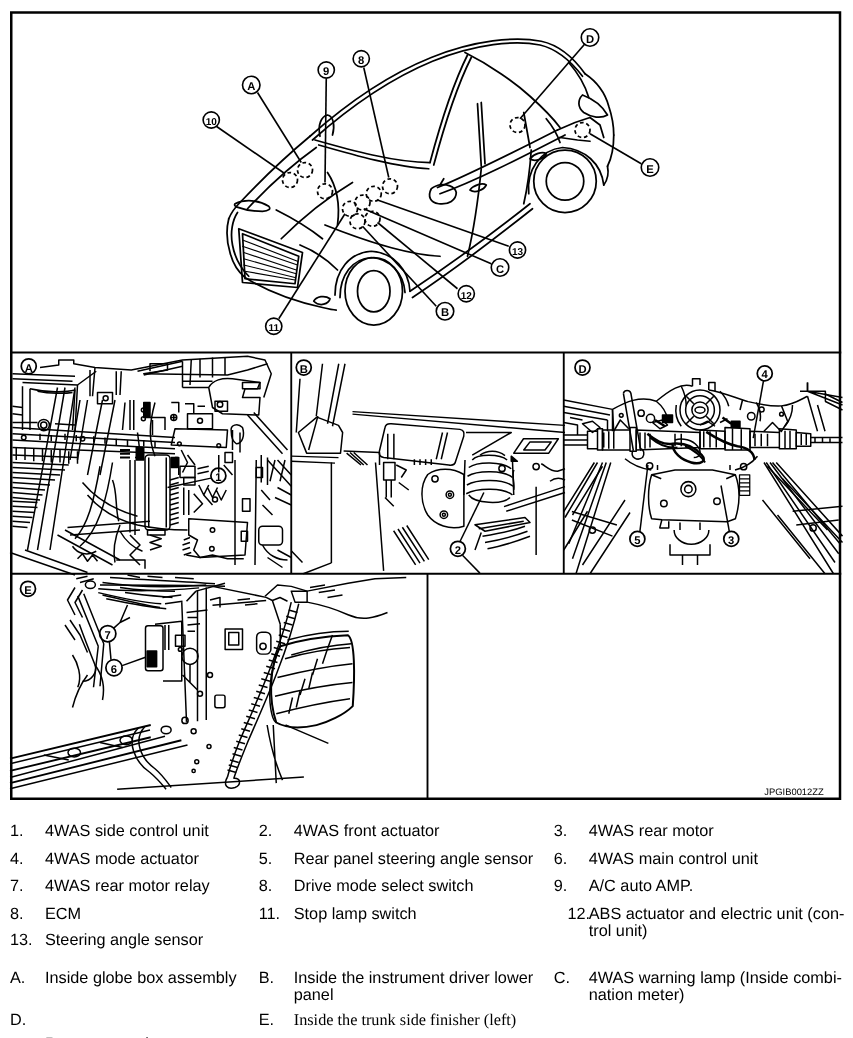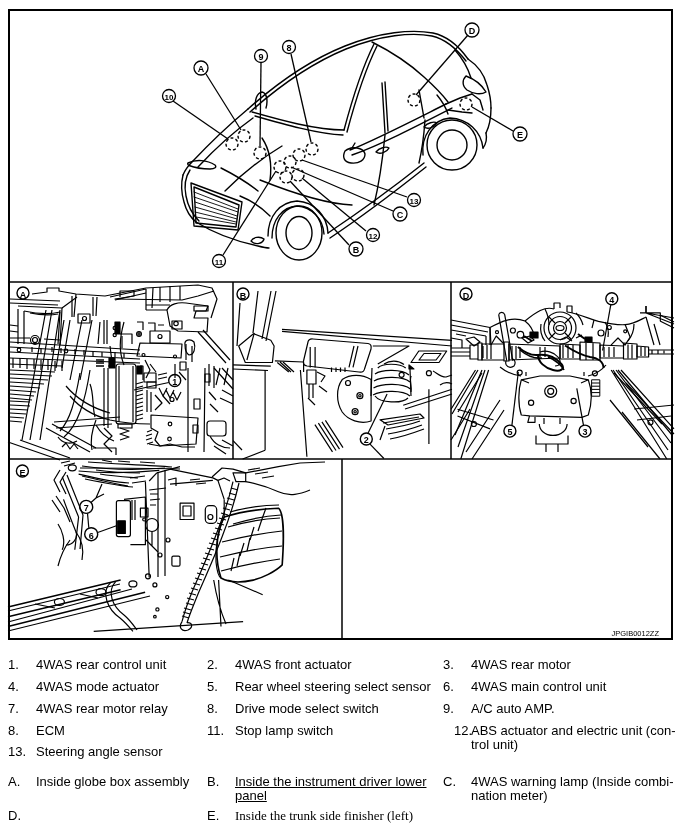--- a/index.html
+++ b/index.html
@@ -560,49 +560,49 @@
     <text x="400" y="218" font-size="9">C</text>
     <text x="373" y="239" font-size="8">12</text>
     <text x="356" y="253" font-size="9">B</text>
     <text x="219" y="265" font-size="8">11</text>
   </g>
 </g>
   <text x="659" y="636" font-size="7.5" fill="#000" stroke="none" text-anchor="end" font-family="Liberation Sans">JPGIB0012ZZ</text>
 </svg>
 <div class="legend">
   <div class="num" style="left:8px;top:658px;">1.</div>
-      <div class="num" style="left:36px;top:658px;">4WAS rear control unit</div>
+      <div class="num" style="left:36px;top:658px;">4WAS side control unit</div>
   <div class="num" style="left:207px;top:658px;">2.</div>
       <div class="num" style="left:235px;top:658px;">4WAS front actuator</div>
   <div class="num" style="left:443px;top:658px;">3.</div>
       <div class="num" style="left:471px;top:658px;">4WAS rear motor</div>
   <div class="num" style="left:8px;top:680px;">4.</div>
       <div class="num" style="left:36px;top:680px;">4WAS mode actuator</div>
   <div class="num" style="left:207px;top:680px;">5.</div>
-      <div class="num" style="left:235px;top:680px;">Rear wheel steering select sensor</div>
+      <div class="num" style="left:235px;top:680px;">Rear panel steering angle sensor</div>
   <div class="num" style="left:443px;top:680px;">6.</div>
       <div class="num" style="left:471px;top:680px;">4WAS main control unit</div>
   <div class="num" style="left:8px;top:702px;">7.</div>
       <div class="num" style="left:36px;top:702px;">4WAS rear motor relay</div>
   <div class="num" style="left:207px;top:702px;">8.</div>
       <div class="num" style="left:235px;top:702px;">Drive mode select switch</div>
   <div class="num" style="left:443px;top:702px;">9.</div>
       <div class="num" style="left:471px;top:702px;">A/C auto AMP.</div>
   <div class="num" style="left:8px;top:724px;">8.</div>
       <div class="num" style="left:36px;top:724px;">ECM</div>
   <div class="num" style="left:207px;top:724px;text-align:right;">11.</div>
       <div class="num" style="left:235px;top:724px;">Stop lamp switch</div>
   <div class="num" style="left:443px;top:724px;margin-left:11px;">12.</div>
       <div class="num" style="left:471px;top:724px;width:200px;">ABS actuator and electric unit (con-<br>trol unit)</div>
   <div class="num" style="left:8px;top:745px;">13.</div>
       <div class="num" style="left:36px;top:745px;">Steering angle sensor</div>
   <div class="num" style="left:8px;top:775px;">A.</div>
       <div class="num" style="left:36px;top:775px;">Inside globe box assembly</div>
   <div class="num" style="left:207px;top:775px;">B.</div>
-      <div class="num" style="left:235px;top:775px;width:196px;text-decoration:underline;">Inside the instrument driver lower<br>panel</div>
+      <div class="num" style="left:235px;top:775px;width:196px;">Inside the instrument driver lower<br>panel</div>
   <div class="num" style="left:443px;top:775px;">C.</div>
       <div class="num" style="left:471px;top:775px;width:200px;">4WAS warning lamp (Inside combi-<br>nation meter)</div>
   <div class="num" style="left:8px;top:809px;">D.</div>
       <div class="num" style="left:36px;top:828px;">Rear suspension</div>
   <div class="num" style="left:207px;top:809px;">E.</div>
       <div class="num" style="left:235px;top:809px;font-family:Liberation Serif, serif;">Inside the trunk side finisher (left)</div>
 </div>
 </div>
 
 </body></html>

